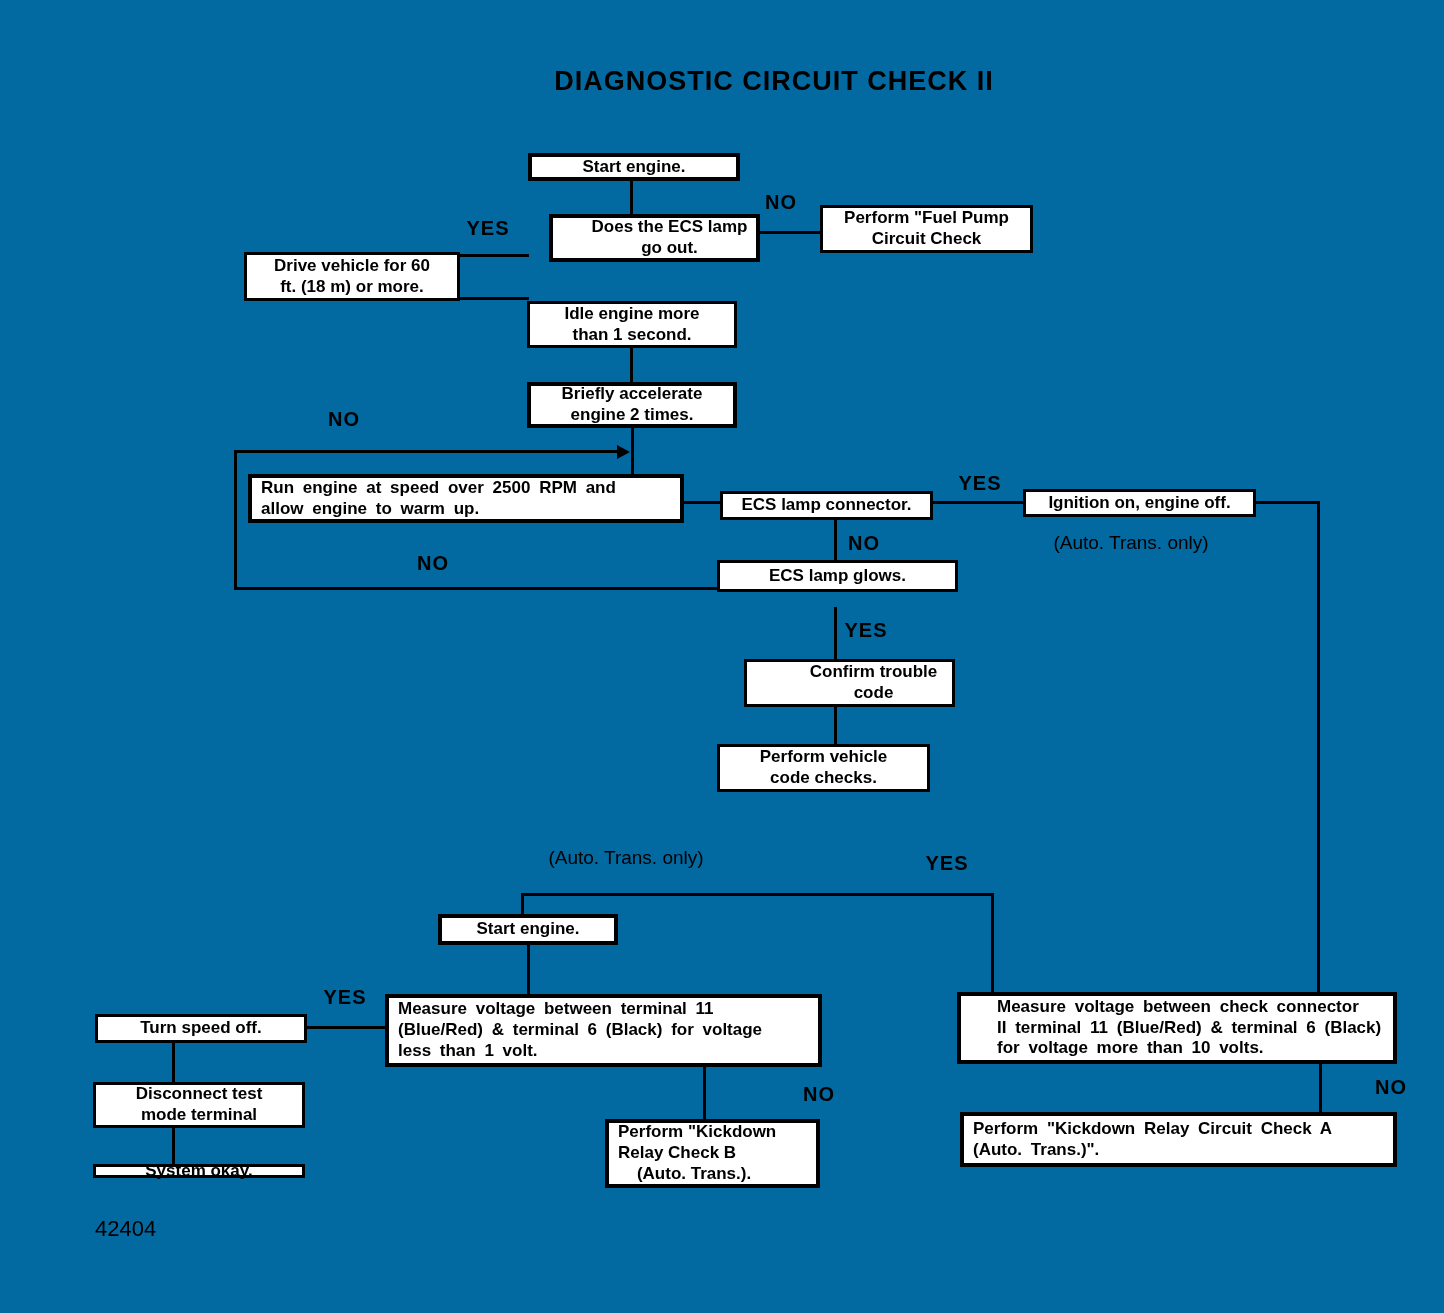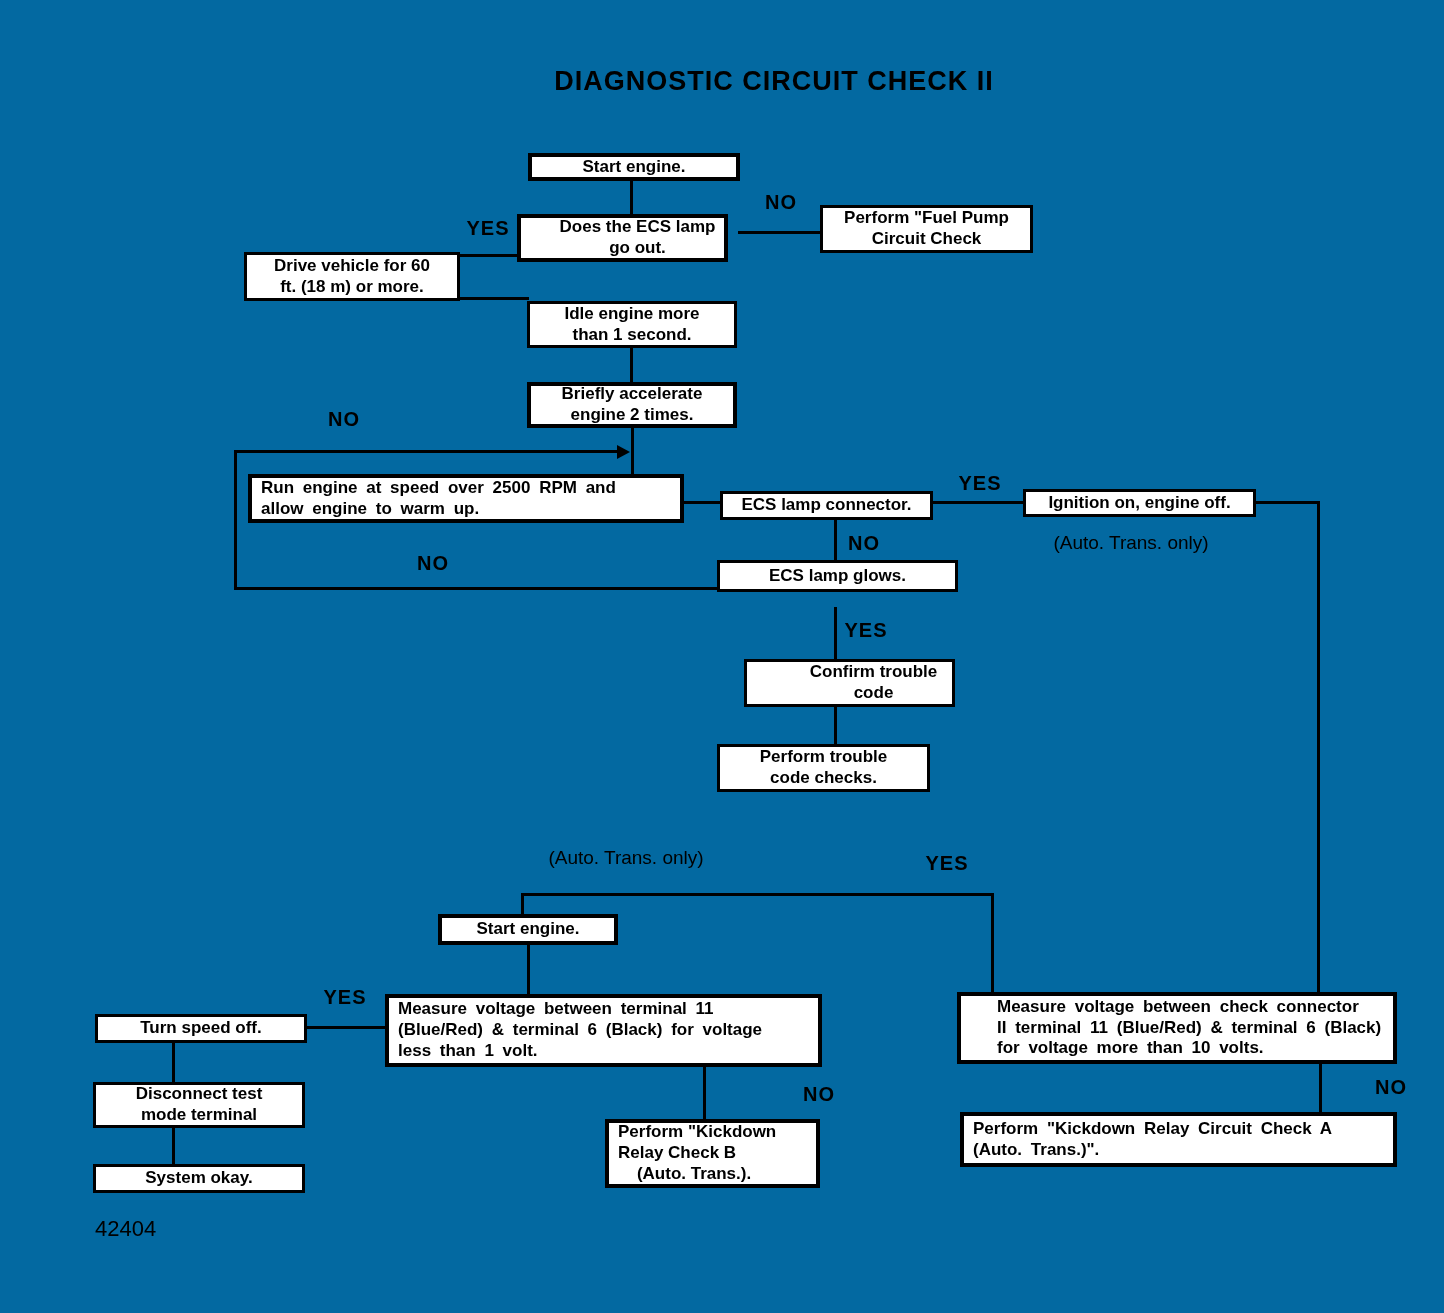--- a/index.html
+++ b/index.html
@@ -67,21 +67,21 @@
   <div class="hline" style="left:521px;top:893px;width:473px;height:3px;"></div>
   <div class="vline" style="left:521px;top:893px;width:3px;height:23px;"></div>
   <div class="vline" style="left:527px;top:944px;width:3px;height:52px;"></div>
   <div class="hline" style="left:306px;top:1026px;width:80px;height:3px;"></div>
   <div class="vline" style="left:703px;top:1066px;width:3px;height:55px;"></div>
   <div class="vline" style="left:172px;top:1042px;width:3px;height:42px;"></div>
   <div class="vline" style="left:172px;top:1127px;width:3px;height:39px;"></div>
 
   <div class="box thick" style="left:528px;top:153px;width:212px;height:28px;">Start engine.</div>
 
-  <div class="box thick" style="left:517px;top:214px;width:211px;height:48px;padding-left:30px;">Does the ECS lamp
+  <div class="box thick" style="left:549px;top:214px;width:211px;height:48px;padding-left:30px;">Does the ECS lamp
 go out.</div>
 
   <div class="box" style="left:820px;top:205px;width:213px;height:48px;">Perform "Fuel Pump
 Circuit Check</div>
 
   <div class="box" style="left:244px;top:252px;width:216px;height:49px;">Drive vehicle for 60
 ft. (18 m) or more.</div>
 
   <div class="box" style="left:527px;top:301px;width:210px;height:47px;">Idle engine more
 than 1 second.</div>
@@ -94,39 +94,39 @@
 
   <div class="box" style="left:720px;top:491px;width:213px;height:29px;">ECS lamp connector.</div>
 
   <div class="box" style="left:1023px;top:489px;width:233px;height:28px;">Ignition on, engine off.</div>
 
   <div class="box" style="left:717px;top:560px;width:241px;height:32px;">ECS lamp glows.</div>
 
   <div class="box" style="left:744px;top:659px;width:211px;height:48px;padding-left:48px;">Confirm trouble
 code</div>
 
-  <div class="box" style="left:717px;top:744px;width:213px;height:48px;">Perform trouble
+  <div class="box" style="left:717px;top:744px;width:213px;height:48px;">Perform vehicle
 code checks.</div>
 
   <div class="box thick" style="left:438px;top:914px;width:180px;height:31px;">Start engine.</div>
 
   <div class="box thick leftalign just" style="left:385px;top:994px;width:437px;height:73px;">Measure voltage between terminal 11
 (Blue/Red) &amp; terminal 6 (Black) for voltage
 less than 1 volt.</div>
 
   <div class="box thick leftalign just" style="left:957px;top:992px;width:440px;height:72px;padding-left:36px;">Measure voltage between check connector
 II terminal 11 (Blue/Red) &amp; terminal 6 (Black)
 for voltage more than 10 volts.</div>
 
   <div class="box" style="left:95px;top:1014px;width:212px;height:29px;">Turn speed off.</div>
 
   <div class="box" style="left:93px;top:1082px;width:212px;height:46px;">Disconnect test
 mode terminal</div>
 
-  <div class="box" style="left:93px;top:1164px;width:212px;height:29px;">System okay.</div>
+  <div class="box" style="left:93px;top:1164px;width:212px;height:14px;">System okay.</div>
 
   <div class="box thick leftalign" style="left:605px;top:1119px;width:215px;height:69px;">Perform "Kickdown
 Relay Check B
     (Auto. Trans.).</div>
 
   <div class="box thick leftalign just" style="left:960px;top:1112px;width:437px;height:55px;">Perform "Kickdown Relay Circuit Check A
 (Auto. Trans.)".</div>
 
   <div class="lbl" style="left:488px;top:228px;">YES</div>
   <div class="lbl" style="left:781px;top:202px;">NO</div>

